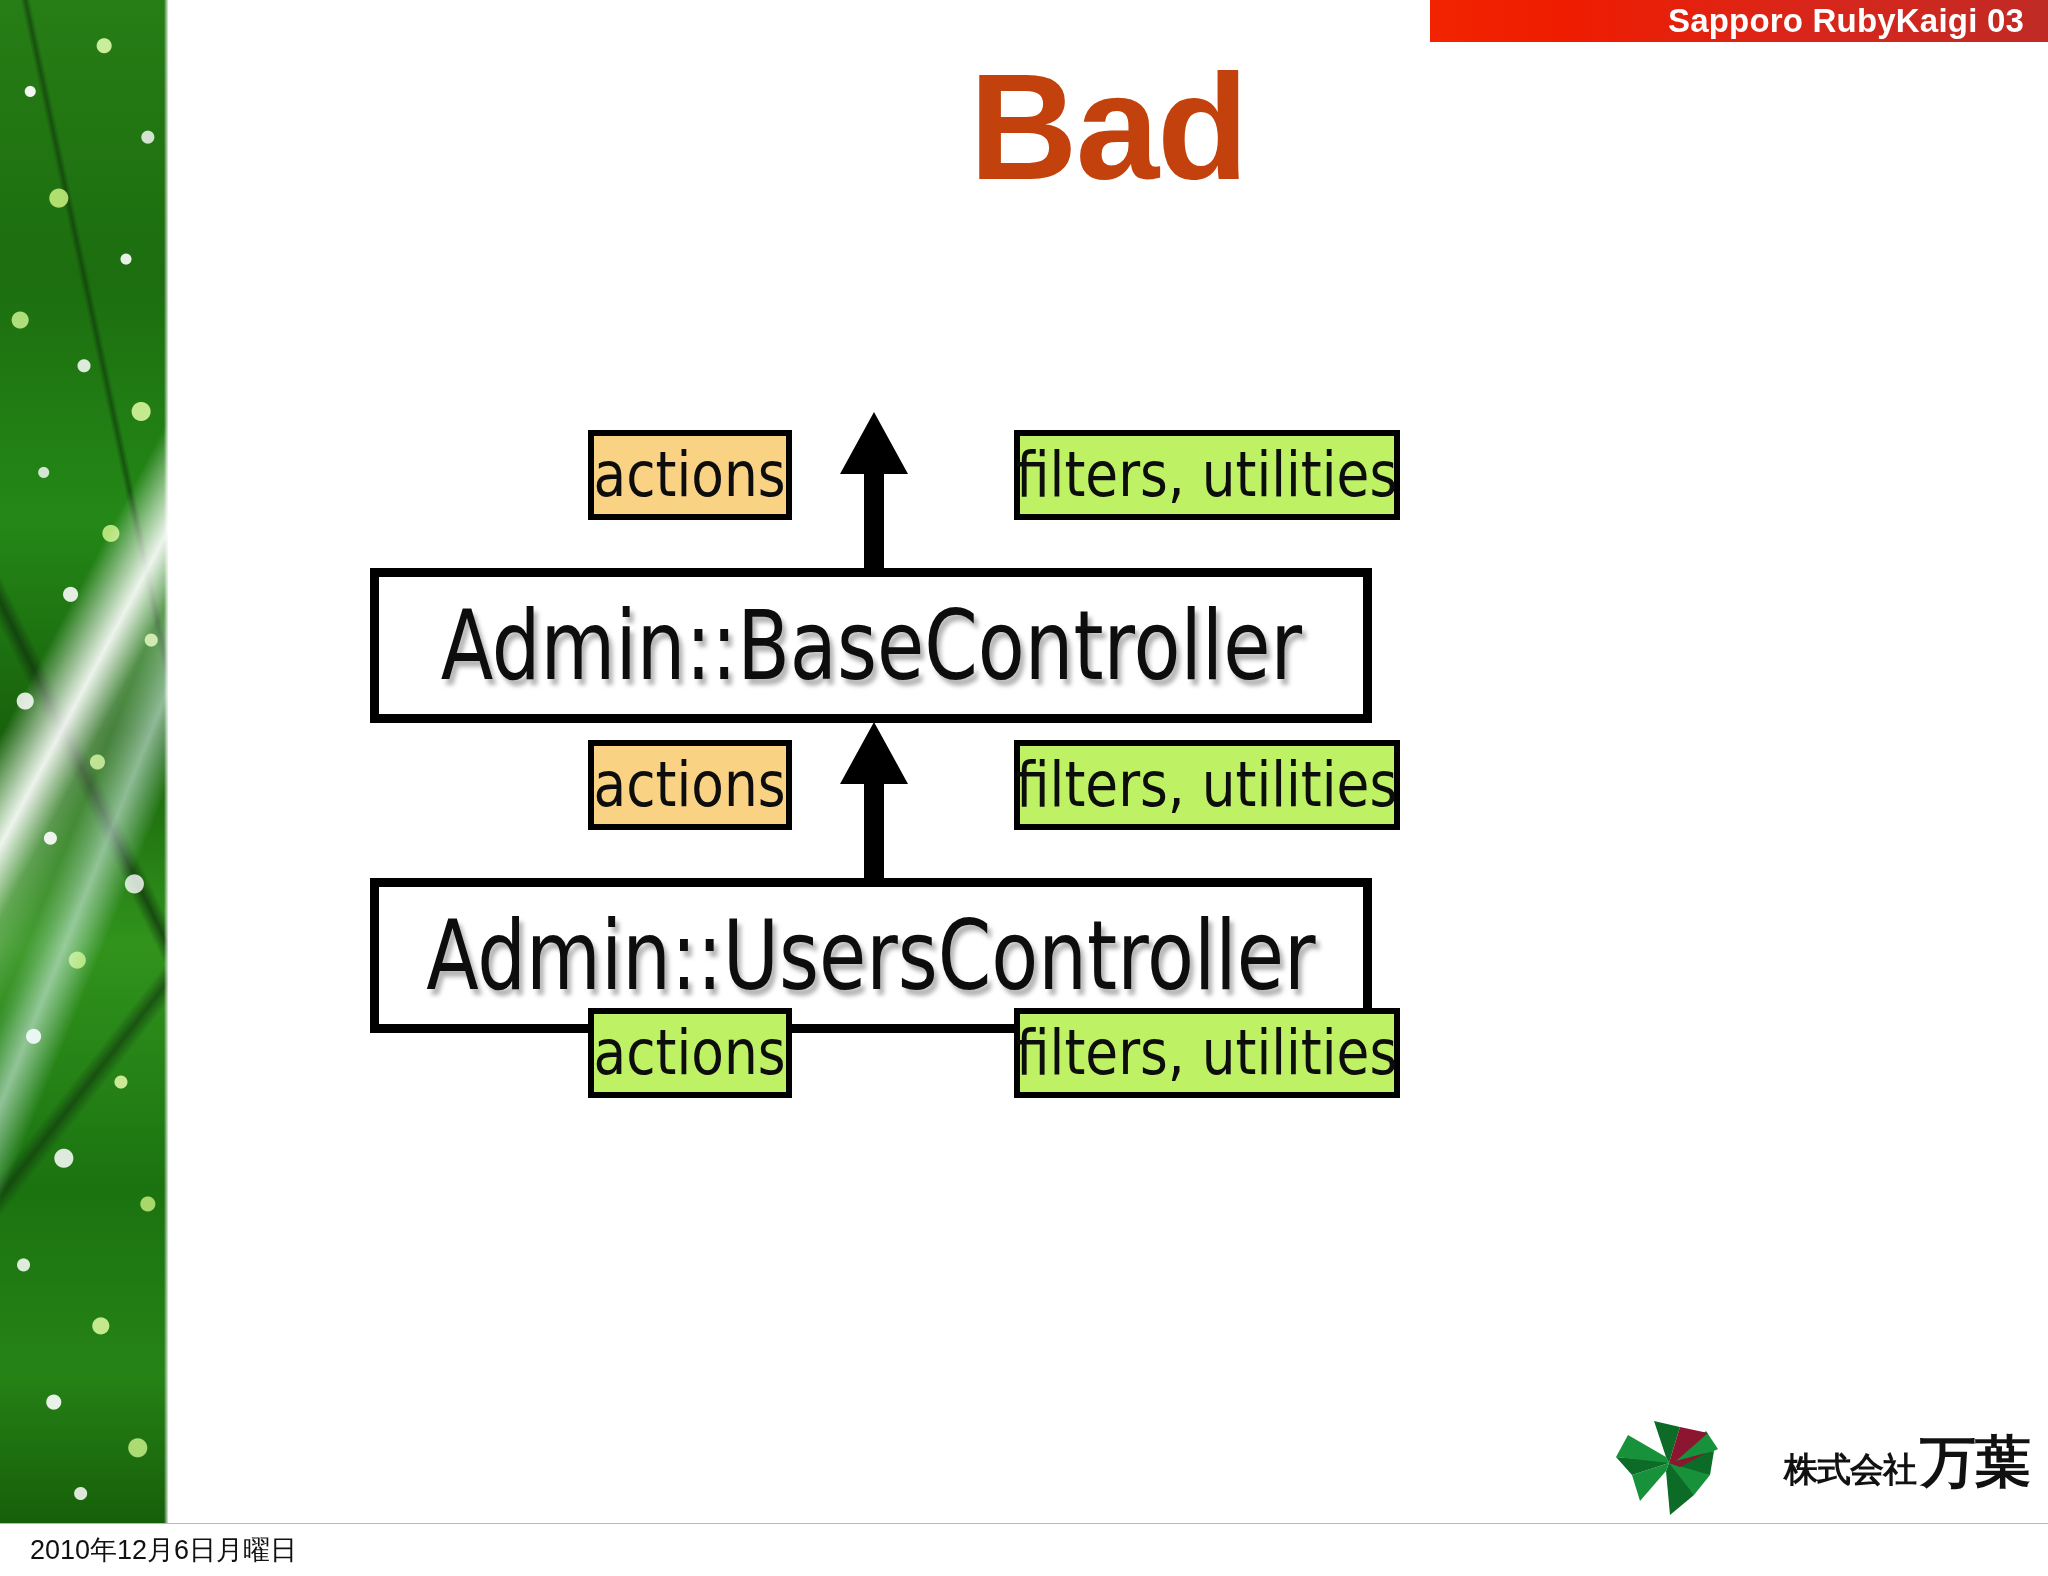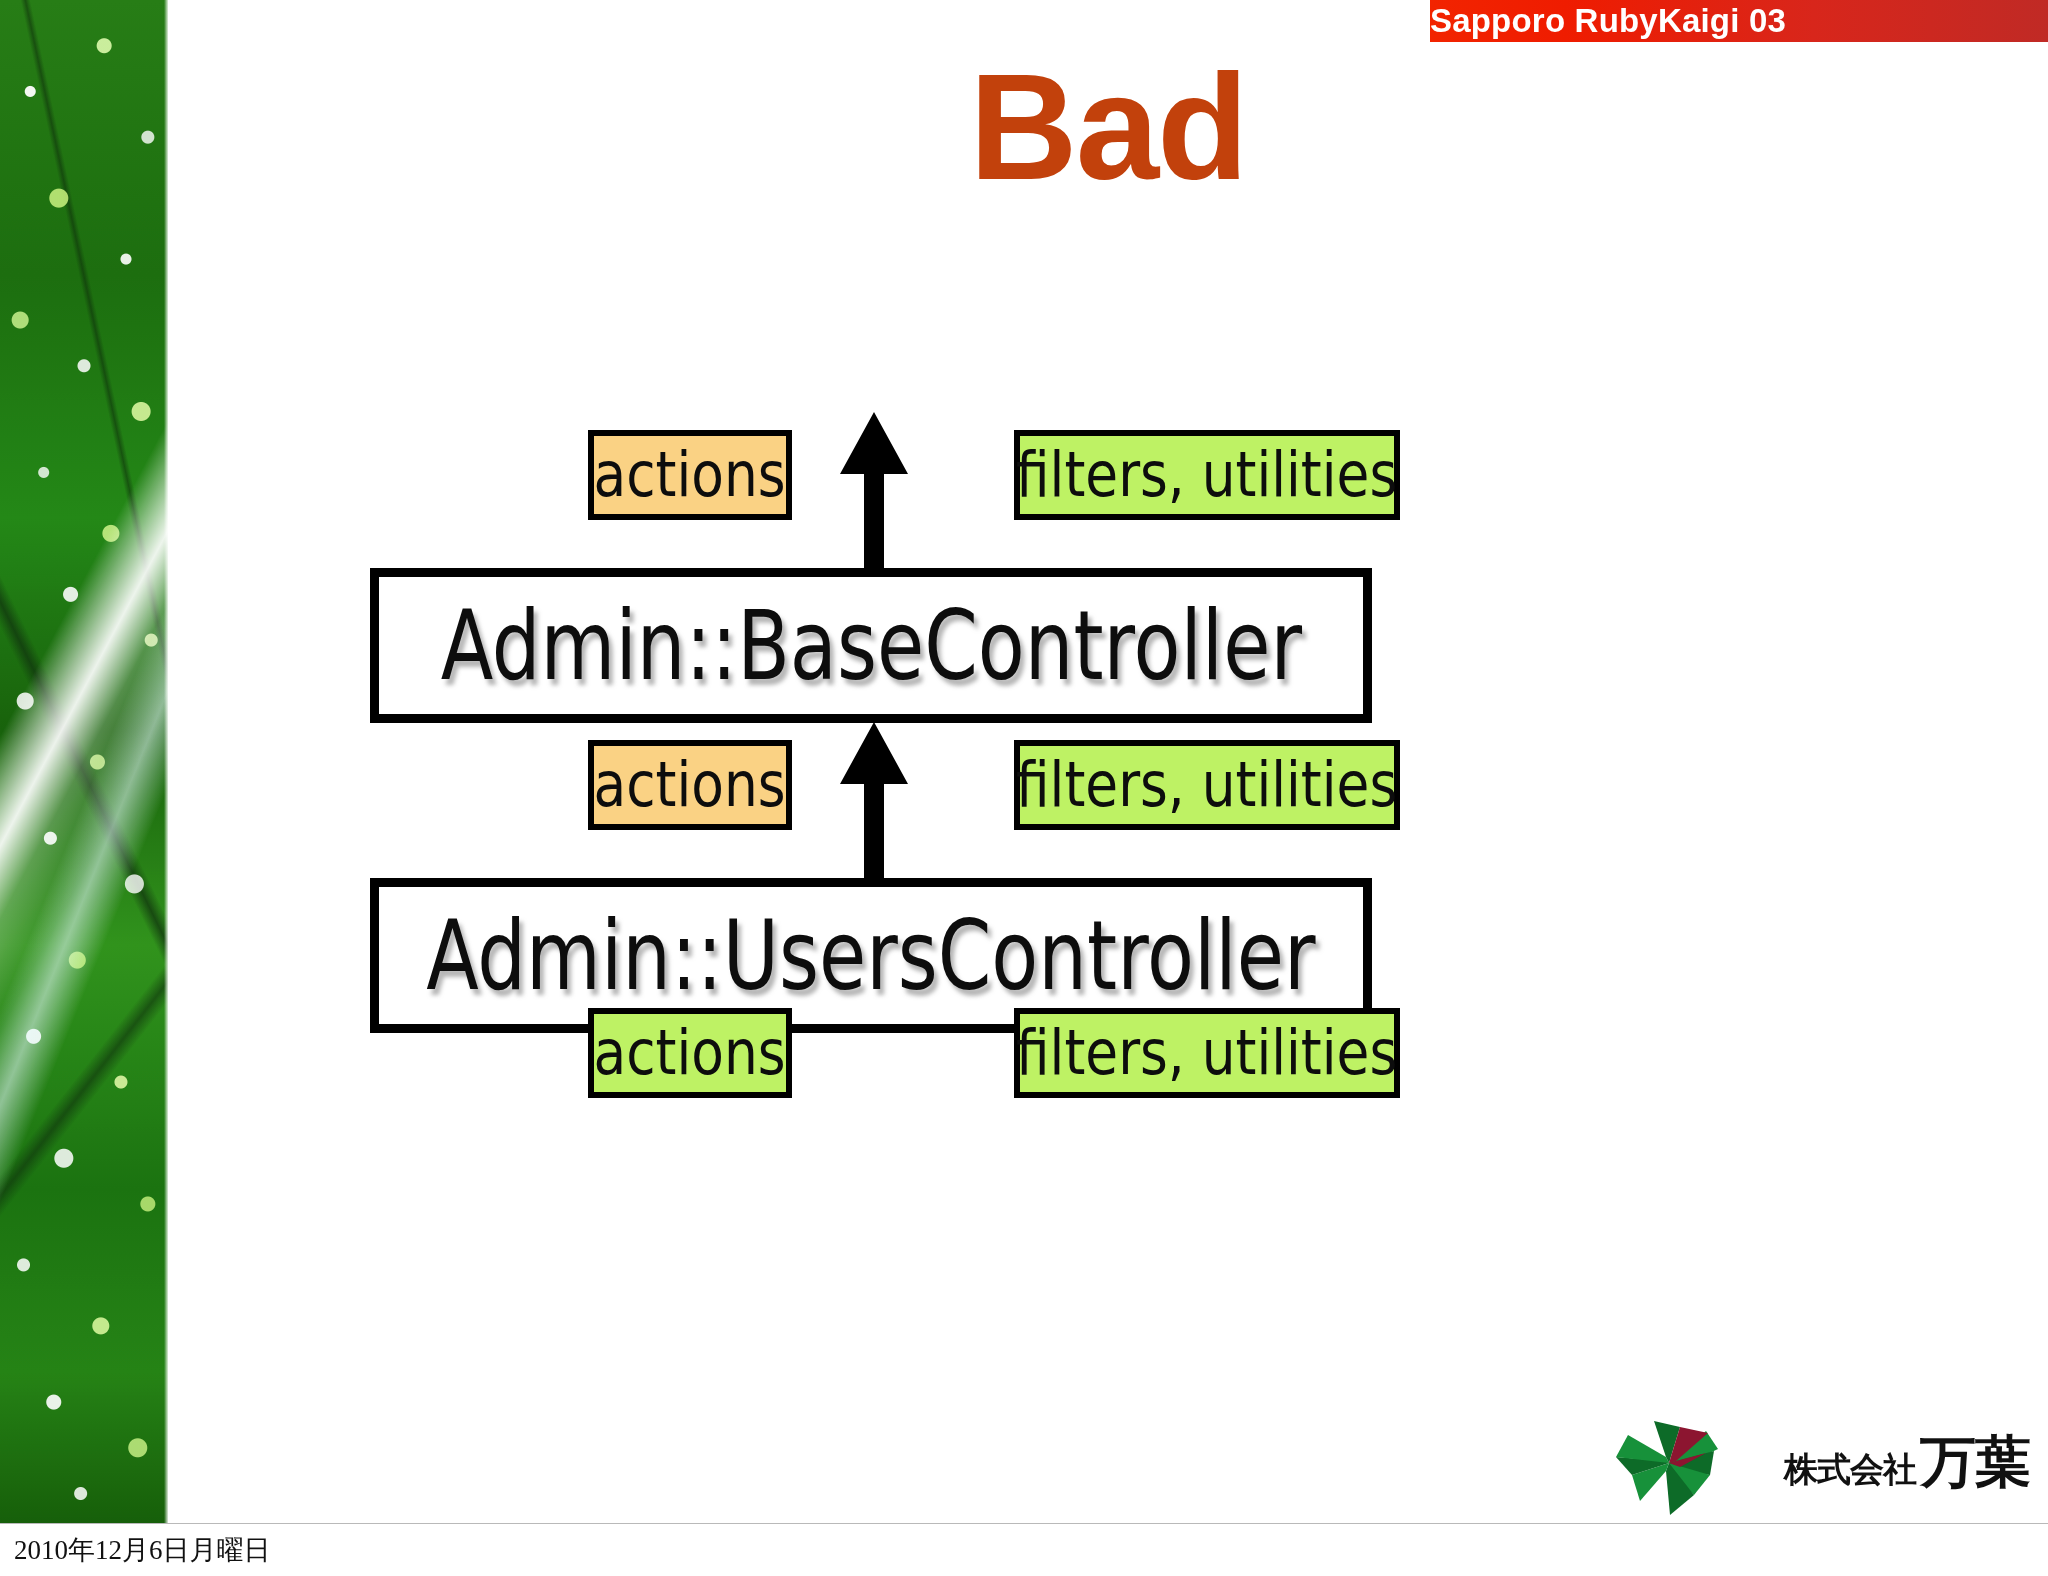--- a/index.html
+++ b/index.html
@@ -80,20 +80,21 @@
   
   #header-banner {
     position: absolute;
     right: 0;
     top: 0;
     width: 618px;
     height: 42px;
     background: linear-gradient(90deg, #f22400 0%, #ef1c00 22%, #d8261b 62%, #c02a25 100%);
     display: flex;
     align-items: center;
+    justify-content: flex-end;
     box-sizing: border-box;
     padding-right: 24px;
   }
   #header-banner .banner-text {
     color: #ffffff;
     font-family: "Liberation Sans", sans-serif;
     font-weight: bold;
     font-size: 33px;
     letter-spacing: 0.2px;
     white-space: nowrap;
@@ -189,24 +190,24 @@
     left: 0;
     bottom: 0;
     width: 2048px;
     height: 52px;
     background: #ffffff;
     border-top: 1px solid #b9b9b9;
     display: flex;
     align-items: center;
   }
   #footer-bar .footer-date {
-    font-family: Liberation Serif, serif;
+    font-family: Liberation Sans, sans-serif;
     font-size: 27px;
     color: #111111;
-    padding-left: 14px;
+    padding-left: 30px;
   }
 </style>
 </head>
 <body>
 
 <div id="slide">
 
   <div id="forest-strip">
     <div class="strip-edge"></div>
   </div>

